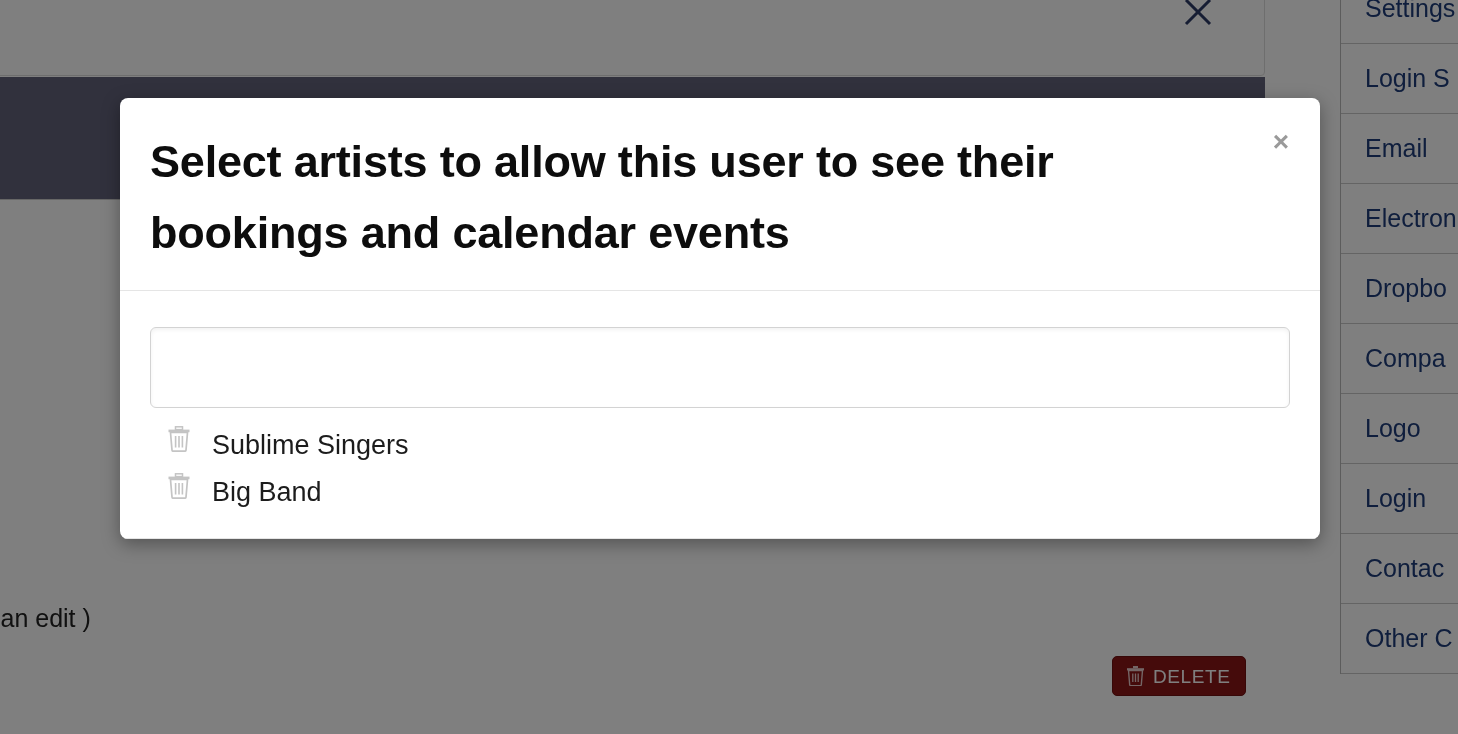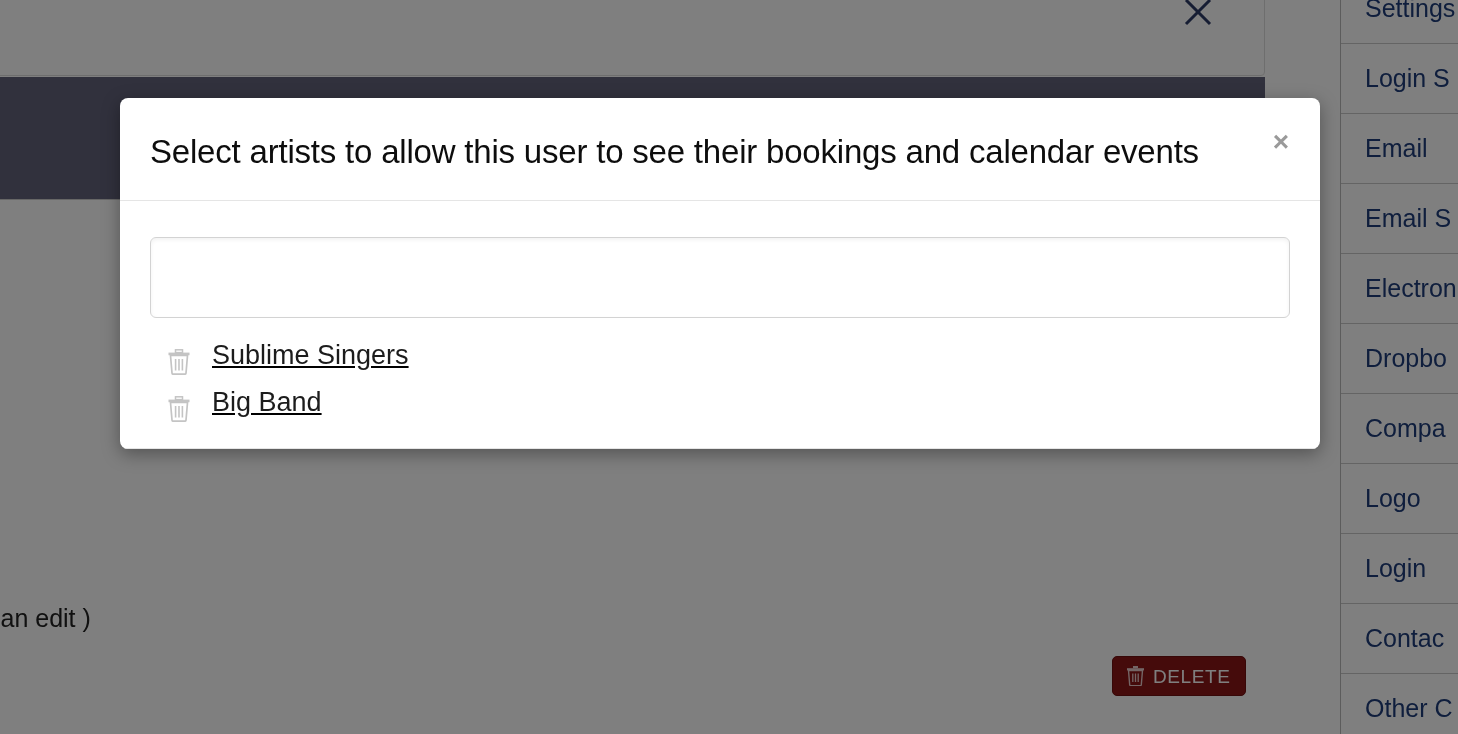--- a/index.html
+++ b/index.html
@@ -152,22 +152,22 @@
   }
 
   .modal-header {
     position: relative;
     padding: 28px 30px 22px 30px;
     border-bottom: 1px solid #e5e5e5;
   }
 
   .modal-title {
     margin: 0;
-    font-size: 33px;
-    font-weight: normal;
+    font-size: 45px;
+    font-weight: bold;
     line-height: 1.58;
     color: #0d0d0d;
     max-width: 1080px;
     letter-spacing: -0.2px;
   }
 
   .modal-close {
     position: absolute;
     right: 25px;
     top: 26px;
@@ -204,25 +204,24 @@
   }
 
   .artist-list {
     list-style: none;
     margin: 14px 0 0 0;
     padding: 0;
   }
 
   .artist-item {
     display: flex;
-    align-items: flex-end;
+    align-items: flex-start;
     gap: 22px;
     padding: 4px 0 4px 18px;
     cursor: pointer;
-    text-decoration: underline;
   }
 
   .trash-icon {
     width: 22px;
     height: 26px;
     flex: 0 0 22px;
     display: block;
     cursor: pointer;
   }
 
@@ -286,23 +285,20 @@
 
     <div class="sidebar">
       <div class="sidebar-row">
         <span class="s-link">Settings</span>
       </div>
       <div class="sidebar-row">
         <span class="s-link">Login S</span>
       </div>
       <div class="sidebar-row">
         <span class="s-link">Email</span>
-      </div>
-      <div class="sidebar-row">
-        <span class="s-link">Email S</span>
       </div>
       <div class="sidebar-row">
         <span class="s-link">Electron</span>
       </div>
       <div class="sidebar-row">
         <span class="s-link">Dropbo</span>
       </div>
       <div class="sidebar-row">
         <span class="s-link">Compa</span>
       </div>

